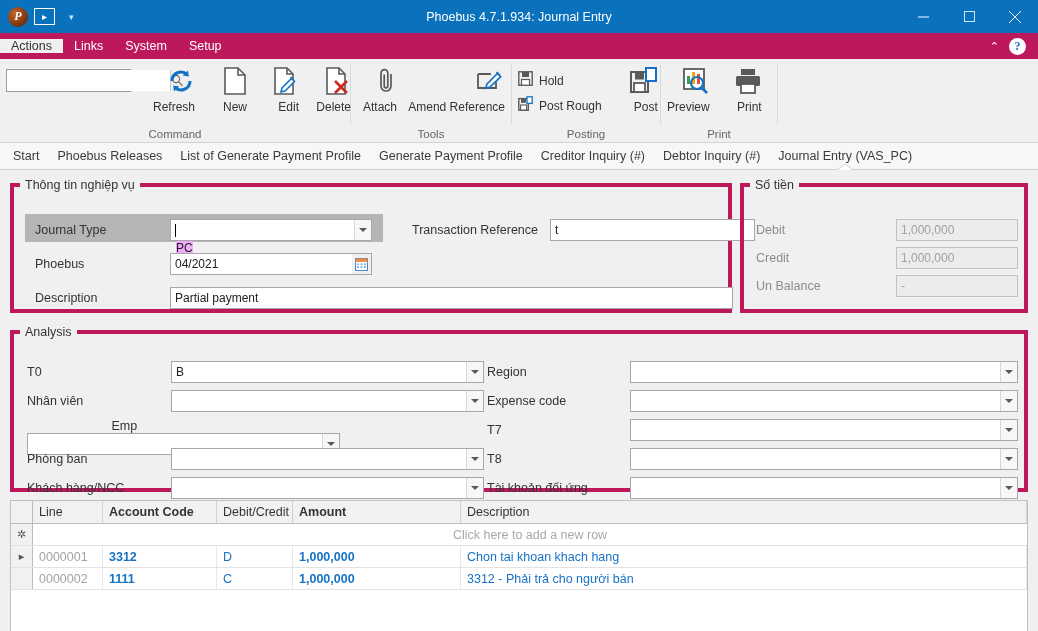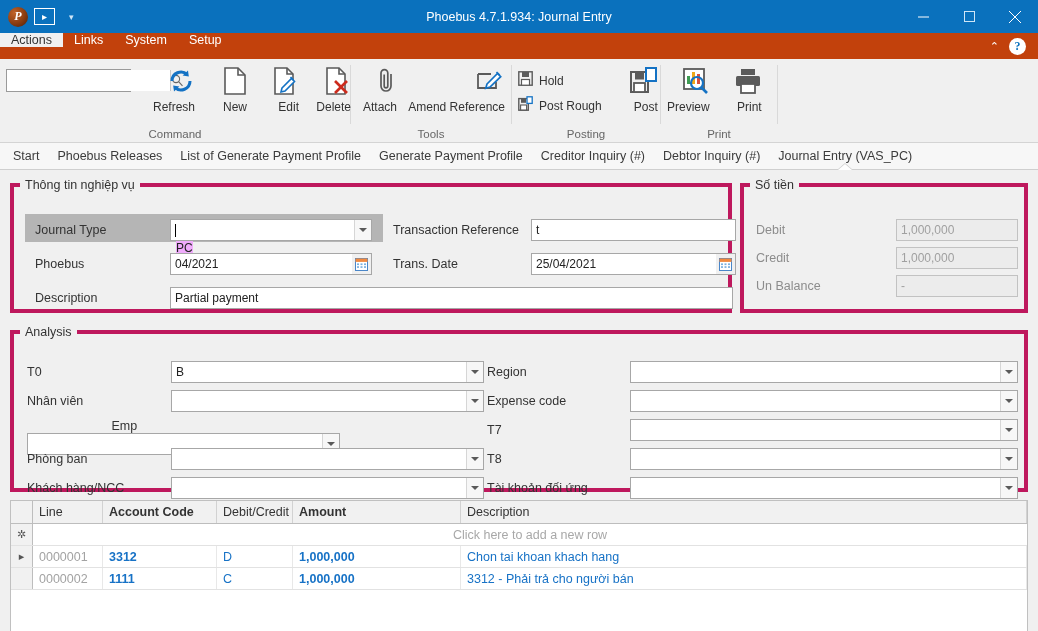--- a/index.html
+++ b/index.html
@@ -33,21 +33,21 @@
   .titletext {
     position: absolute; left: 0; right: 0; text-align: center;
     color: #ffffff; font-size: 12.5px; pointer-events: none;
   }
   .wincontrols { position: absolute; right: 0; top: 0; height: 33px; display: flex; }
   .wc { width: 46px; height: 33px; display: flex; align-items: center; justify-content: center; color: #fff; }
   .wc svg { display: block; }
 
   
   .menubar {
-    height: 26px; background: #c2410c; display: flex; align-items: flex-start;
+    height: 26px; background: #be185d; display: flex; align-items: center;
     flex: 0 0 26px; position: relative;
   }
   .menu-item {
     padding: 0 11px; display: flex; align-items: center;
     color: #ffffff; font-size: 12.5px;
   }
   .menu-item.active { background: #f0f0f0; color: #333333; }
   .menu-right { position: absolute; right: 0; top: 0; height: 26px; display: flex; align-items: center; gap: 10px; padding-right: 12px; }
   .chev-up { color: #ffffff; font-size: 11px; }
   .help-btn {
@@ -422,21 +422,21 @@
             <span class="caret-bar"></span>
               <span class="sel-text">PC</span>
           </div>
           <div class="arrow">
               <i></i>
             </div>
         </div>
       </div>
 
       <div class="frow" style="left:379px; top:27px;">
-        <div class="flabel" style="width:138px;">Transaction Reference</div>
+        <div class="flabel" style="width:138px;margin-left:19px;">Transaction Reference</div>
         <div class="tbox" style="width:205px;">t</div>
       </div>
 
       <div class="frow" style="left:21px; top:61px;">
         <div class="flabel" style="width:135px;">Phoebus</div>
         <div class="withbtn">
           <div class="tbox" style="width:182px;">04/2021</div>
           <div class="datebtn">
             <svg width="13" height="13" viewBox="0 0 13 13">
               <rect x="0.5" y="0.5" width="12" height="12" fill="#ffffff" stroke="#4a86c8" stroke-width="1"></rect>
@@ -447,40 +447,20 @@
                   <rect x="9" y="5.4" width="2" height="1.7"></rect>
                 <rect x="2" y="8.2" width="2" height="1.7"></rect>
                   <rect x="5.5" y="8.2" width="2" height="1.7"></rect>
                   <rect x="9" y="8.2" width="2" height="1.7"></rect>
               </g>
             </svg>
           </div>
         </div>
       </div>
 
-      <div class="frow" style="left:379px; top:61px;">
-        <div class="flabel" style="width:138px;">Trans. Date</div>
-        <div class="withbtn">
-          <div class="tbox" style="width:185px;">25/04/2021</div>
-          <div class="datebtn">
-            <svg width="13" height="13" viewBox="0 0 13 13">
-              <rect x="0.5" y="0.5" width="12" height="12" fill="#ffffff" stroke="#4a86c8" stroke-width="1"></rect>
-              <rect x="0.5" y="0.5" width="12" height="3.4" fill="#f0893f"></rect>
-              <g fill="#7ab0de">
-                <rect x="2" y="5.4" width="2" height="1.7"></rect>
-                  <rect x="5.5" y="5.4" width="2" height="1.7"></rect>
-                  <rect x="9" y="5.4" width="2" height="1.7"></rect>
-                <rect x="2" y="8.2" width="2" height="1.7"></rect>
-                  <rect x="5.5" y="8.2" width="2" height="1.7"></rect>
-                  <rect x="9" y="8.2" width="2" height="1.7"></rect>
-              </g>
-            </svg>
-          </div>
-        </div>
-      </div>
 
       <div class="frow" style="left:21px; top:95px;">
         <div class="flabel" style="width:135px;">Description</div>
         <div class="tbox" style="width:563px;">Partial payment</div>
       </div>
     </fieldset>
 
     <fieldset class="gb" id="gb-amount">
       <legend>Số tiền</legend>
 

